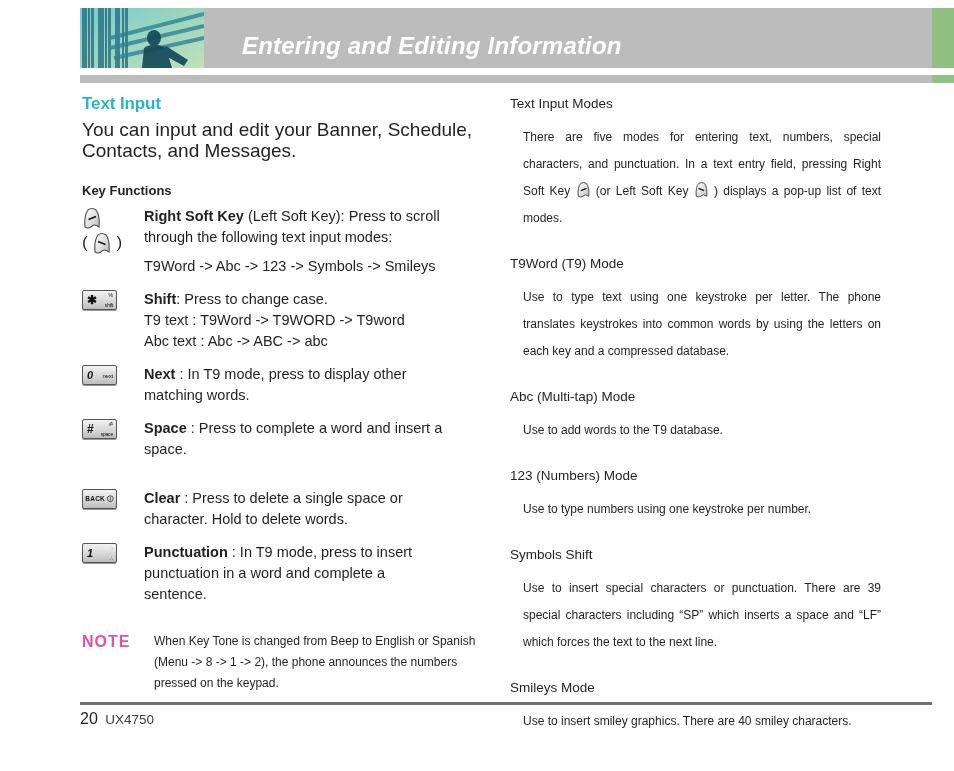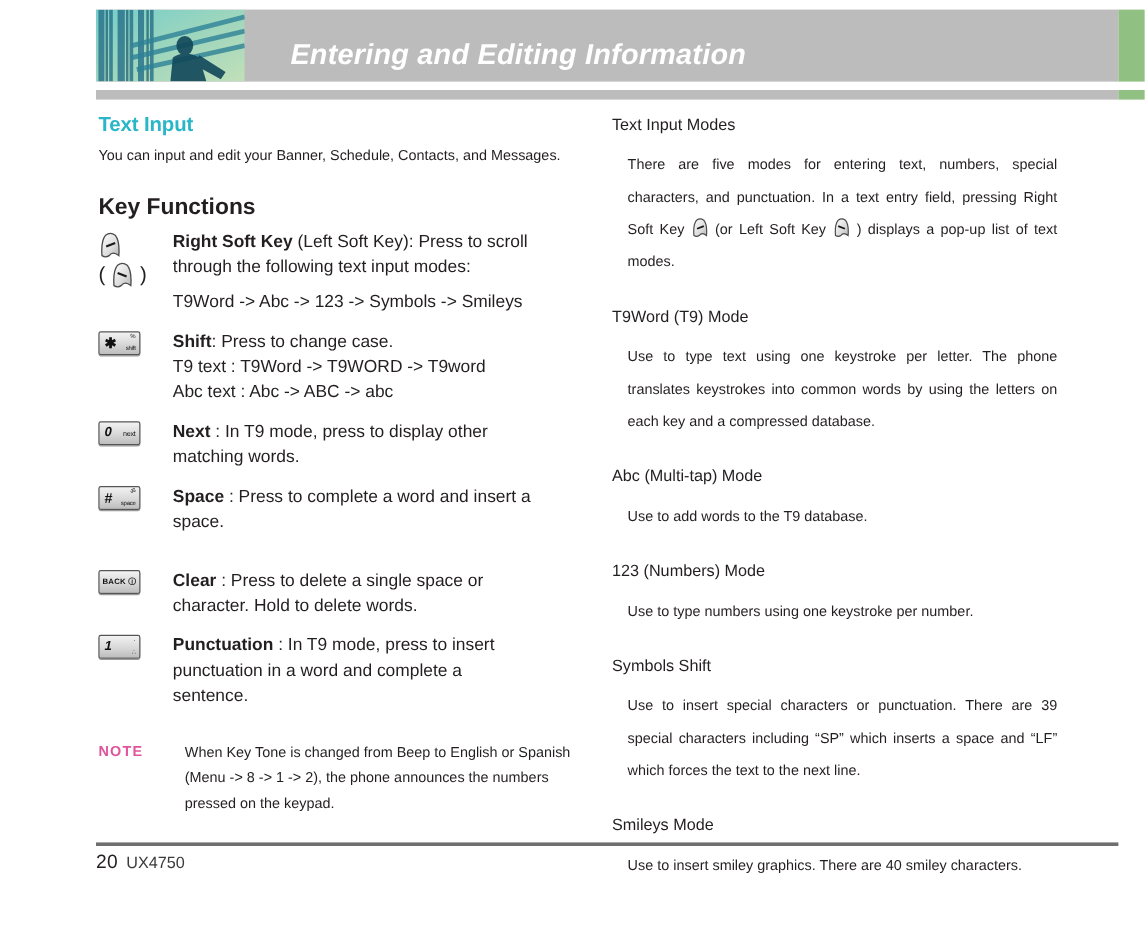--- a/index.html
+++ b/index.html
@@ -87,27 +87,27 @@
 
   h2.section-title {
     margin: 0 0 5px 0;
     font-size: 17px;
     font-weight: bold;
     color: #29b6c8;
     letter-spacing: -0.1px;
   }
   .intro {
     margin: 0;
-    font-size: 12px;
+    font-size: 19px;
     line-height: 21px;
     color: #231f20;
   }
   h3.sub-title {
     margin: 22px 0 8px 0;
-    font-size: 19px;
+    font-size: 13px;
     font-weight: bold;
     color: #231f20;
   }
 
   
   .key-list { margin-top: 6px; }
   .key-row {
     display: flex;
     align-items: flex-start;
     margin-bottom: 8px;
@@ -183,21 +183,21 @@
   }
 
   
   .note-block {
     display: flex;
     margin-top: 26px;
     align-items: flex-start;
   }
   .note-label {
     flex: 0 0 72px;
-    font-size: 12px;
+    font-size: 16px;
     font-weight: bold;
     color: #e0549b;
     letter-spacing: 1px;
     padding-top: 2px;
   }
   .note-body {
     flex: 1 1 auto;
     font-size: 12px;
     line-height: 21px;
     color: #231f20;

